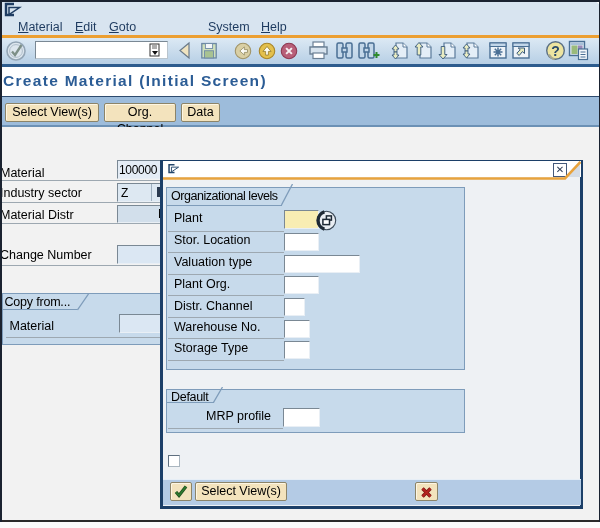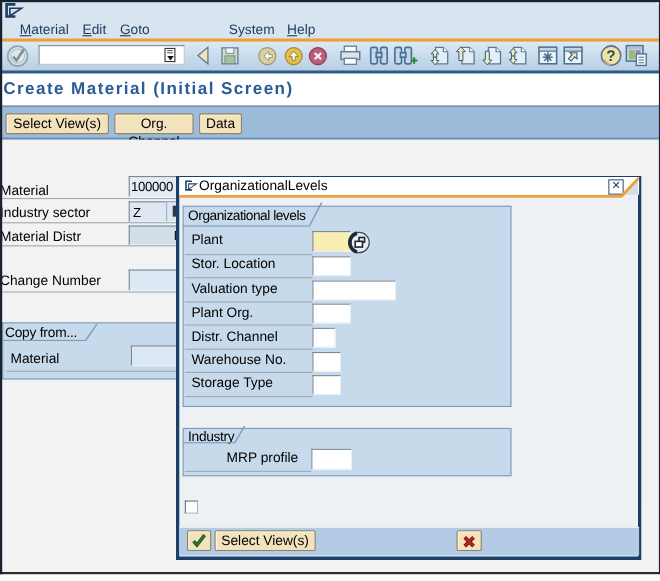--- a/index.html
+++ b/index.html
@@ -199,21 +199,20 @@
 <div class="abs" style="left:0;top:519.5px;width:600px;height:2.5px;background:#2a2a2a;"></div>
 
 <div id="dlg" class="abs" style="left:160px;top:160px;width:423px;height:349px;
      border:3px solid #1c3f68;border-top-width:1.5px;box-sizing:border-box;background:#eef1f4;">
 
   <div class="abs" style="left:0;top:0;width:418px;height:16px;background:#ffffff;"></div>
   <svg class="abs" style="left:4px;top:2px;" width="15" height="11" viewBox="0 0 22 15">
     <path d="M11,2 L3,2 L3,13.5 L11,13.5" fill="none" stroke="#24466b" stroke-width="2.2"></path>
     <path d="M6.5,5.5 L17,5.5 L6.5,12.5 Z" fill="#ffffff" stroke="#24466b" stroke-width="1.4"></path>
   </svg>
-  <div class="abs" style="left:18px;top:1px;font-size:12.5px;color:#000;">OrganizationalLevels</div>
   <div class="abs" style="left:390px;top:2px;width:12px;height:12px;border:1px solid #44597a;
        font-size:10px;line-height:11px;text-align:center;color:#2a3a55;background:#fff;">✕</div>
 
   <svg class="abs" style="left:0;top:0;" width="418" height="20" viewBox="0 0 418 20">
     <path d="M404,16 L417,16 L417,0 Z" fill="#d4dce6"></path>
     <path d="M0,17.5 L402,17.5 L417.5,1" fill="none" stroke="#e8a33d" stroke-width="2.6"></path>
   </svg>
 
   <div class="grp" style="left:2.5px;top:26px;width:299px;height:183px;"></div>
   <div class="lbl" style="left:8px;top:28px;letter-spacing:-0.45px;">Organizational levels</div>
@@ -250,21 +249,21 @@
 
   <div class="lbl" style="left:11px;top:159px;">Warehouse No.</div>
   <div class="fld" style="left:121px;top:158.5px;width:26px;height:18px;background:#fff;"></div>
   <div class="hline" style="left:5px;top:177px;width:116px;"></div>
 
   <div class="lbl" style="left:11px;top:180px;">Storage Type</div>
   <div class="fld" style="left:121px;top:180px;width:26px;height:18px;background:#fff;"></div>
   <div class="hline" style="left:5px;top:199px;width:116px;"></div>
 
   <div class="grp" style="left:2.5px;top:227.5px;width:299px;height:44px;"></div>
-  <div class="lbl" style="left:8px;top:229px;letter-spacing:-0.3px;">Industry</div>
+  <div class="lbl" style="left:8px;top:229px;letter-spacing:-0.3px;">Default</div>
   <div class="hline" style="left:2.5px;top:241px;width:48px;background:#7e9cba;"></div>
   <svg class="abs" style="left:50px;top:225.5px;" width="11" height="17">
       <line x1="0.5" y1="15.5" x2="9.5" y2="0" stroke="#7e9cba" stroke-width="1.3"></line>
     </svg>
   <div class="lbl" style="left:11px;top:248px;margin-left:32px;">MRP profile</div>
   <div class="fld" style="left:120px;top:247px;width:37px;height:19px;background:#fff;"></div>
   <div class="hline" style="left:5px;top:267px;width:115px;"></div>
 
   <div class="abs" style="left:5px;top:293.5px;width:12px;height:12px;background:#fff;box-sizing:border-box;
        border-top:1px solid #5f6f7f;border-left:1px solid #5f6f7f;border-bottom:1px solid #aab6c0;border-right:1px solid #aab6c0;"></div>

